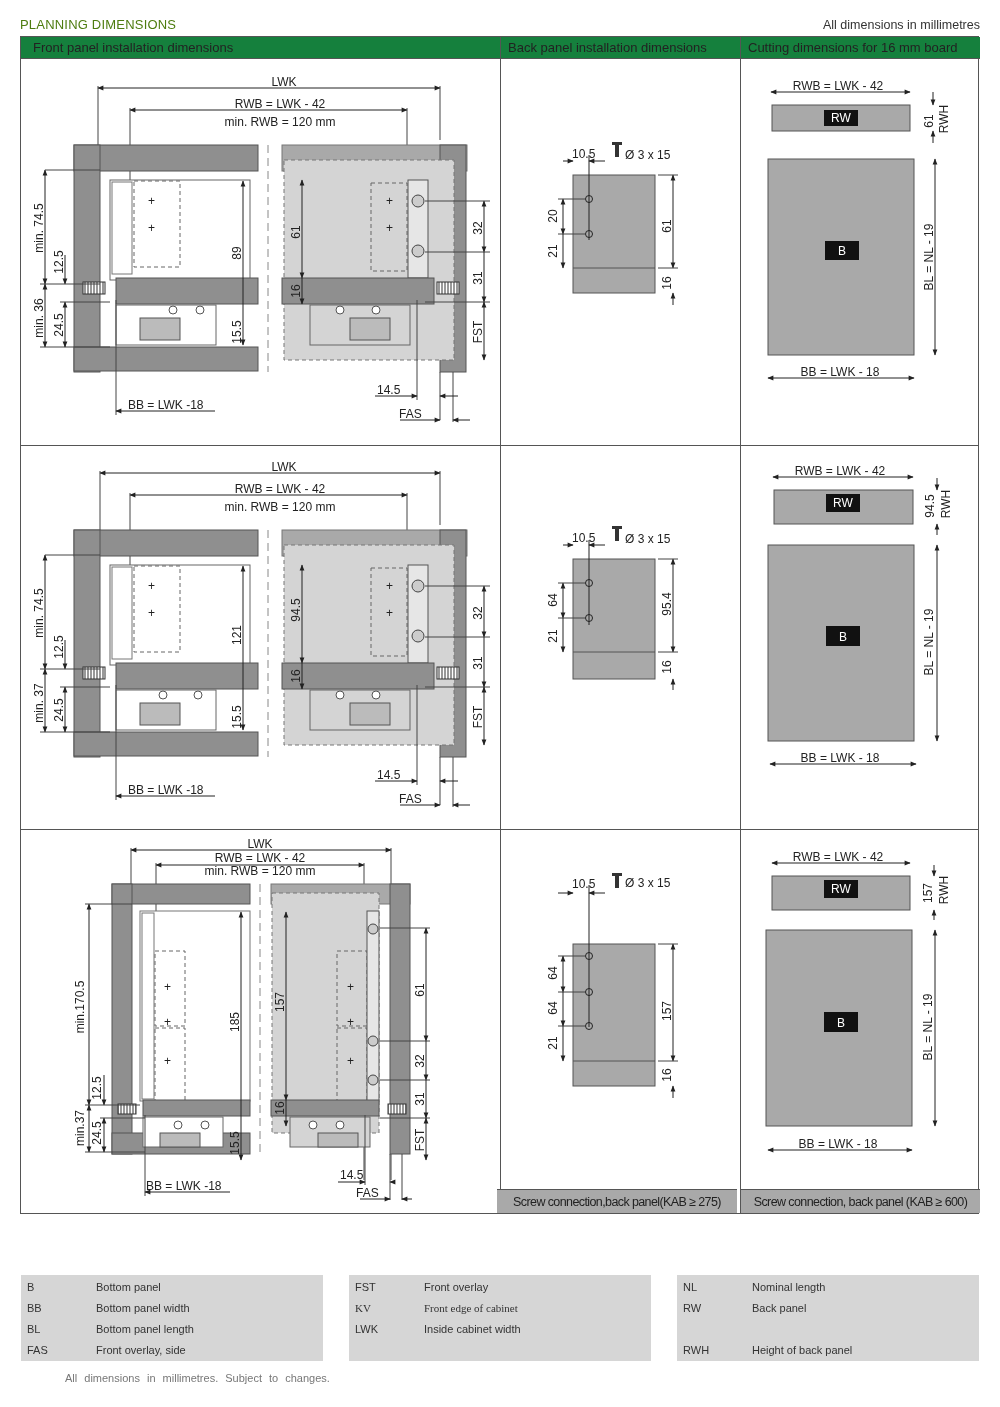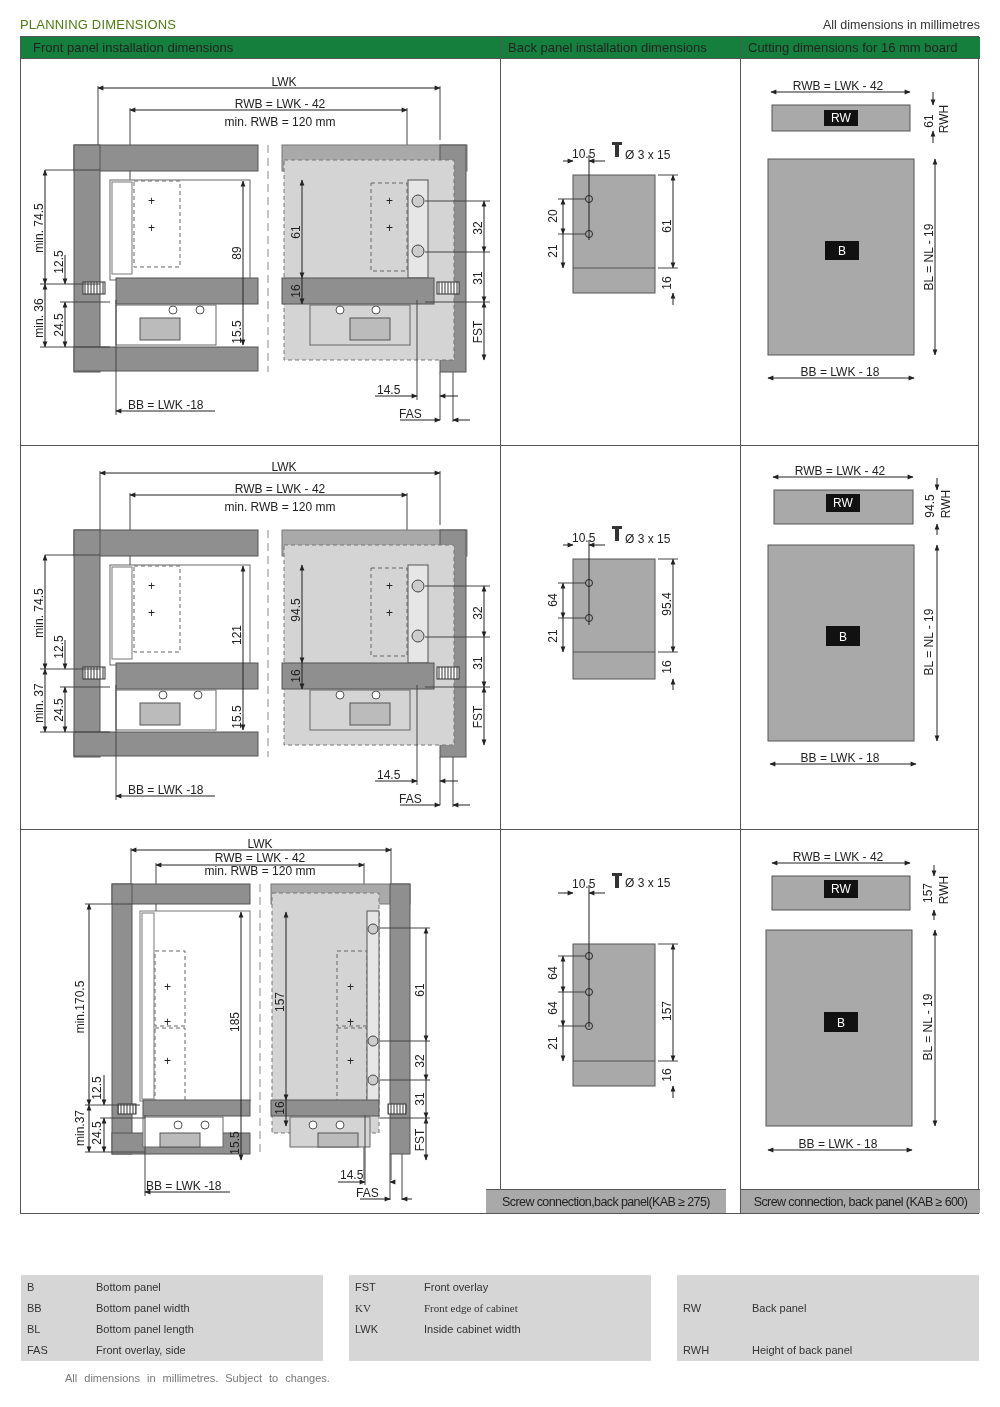--- a/index.html
+++ b/index.html
@@ -26,21 +26,21 @@
 <div class="top-note">All dimensions in millimetres</div>
 
 <div class="grid">
   <div class="hdr" style="left:0;width:480px;">Front panel installation dimensions</div>
   <div class="hdr" style="left:480px;width:240px;padding-left:7px;">Back panel installation dimensions</div>
   <div class="hdr" style="left:720px;width:239px;padding-left:7px;">Cutting dimensions for 16 mm board</div>
   <div class="vline" style="left:479px;"></div>
   <div class="vline" style="left:719px;"></div>
   <div class="hline" style="top:408px;"></div>
   <div class="hline" style="top:792px;"></div>
-  <div class="footer-cell" style="left:465px;width:240px;">Screw connection,back panel(KAB ≥ 275)</div>
+  <div class="footer-cell" style="left:476px;width:240px;">Screw connection,back panel(KAB ≥ 275)</div>
   <div class="footer-cell" style="left:720px;width:239px;">Screw connection, back panel (KAB ≥ 600)</div>
 </div>
 
 <svg width="1000" height="1240" style="position:absolute;left:0;top:0;">
   <defs>
     <marker id="ar" viewBox="0 0 10 10" refX="9" refY="5" markerWidth="8" markerHeight="6" orient="auto-start-reverse">
       <path d="M0,1 L10,5 L0,9 z" fill="#222"></path>
     </marker>
     <pattern id="spring" width="3" height="6" patternUnits="userSpaceOnUse">
       <rect width="3" height="6" fill="#fff"></rect>
@@ -488,20 +488,24 @@
       <span class="abbr">KV</span>
       <span class="desc">Front edge of cabinet</span>
     </div>
   <div class="legend-row" style="top:44px;">
       <span class="abbr">LWK</span>
       <span class="desc">Inside cabinet width</span>
     </div>
 </div>
 
 <div class="legend-box" style="left:677px;width:302px;">
+  <div class="legend-row" style="top:2px;">
+      <span class="abbr">NL</span>
+      <span class="desc">Nominal length</span>
+    </div>
   <div class="legend-row" style="top:23px;">
       <span class="abbr">RW</span>
       <span class="desc">Back panel</span>
     </div>
   <div class="legend-row" style="top:65px;">
       <span class="abbr">RWH</span>
       <span class="desc">Height of back panel</span>
     </div>
 </div>
 

